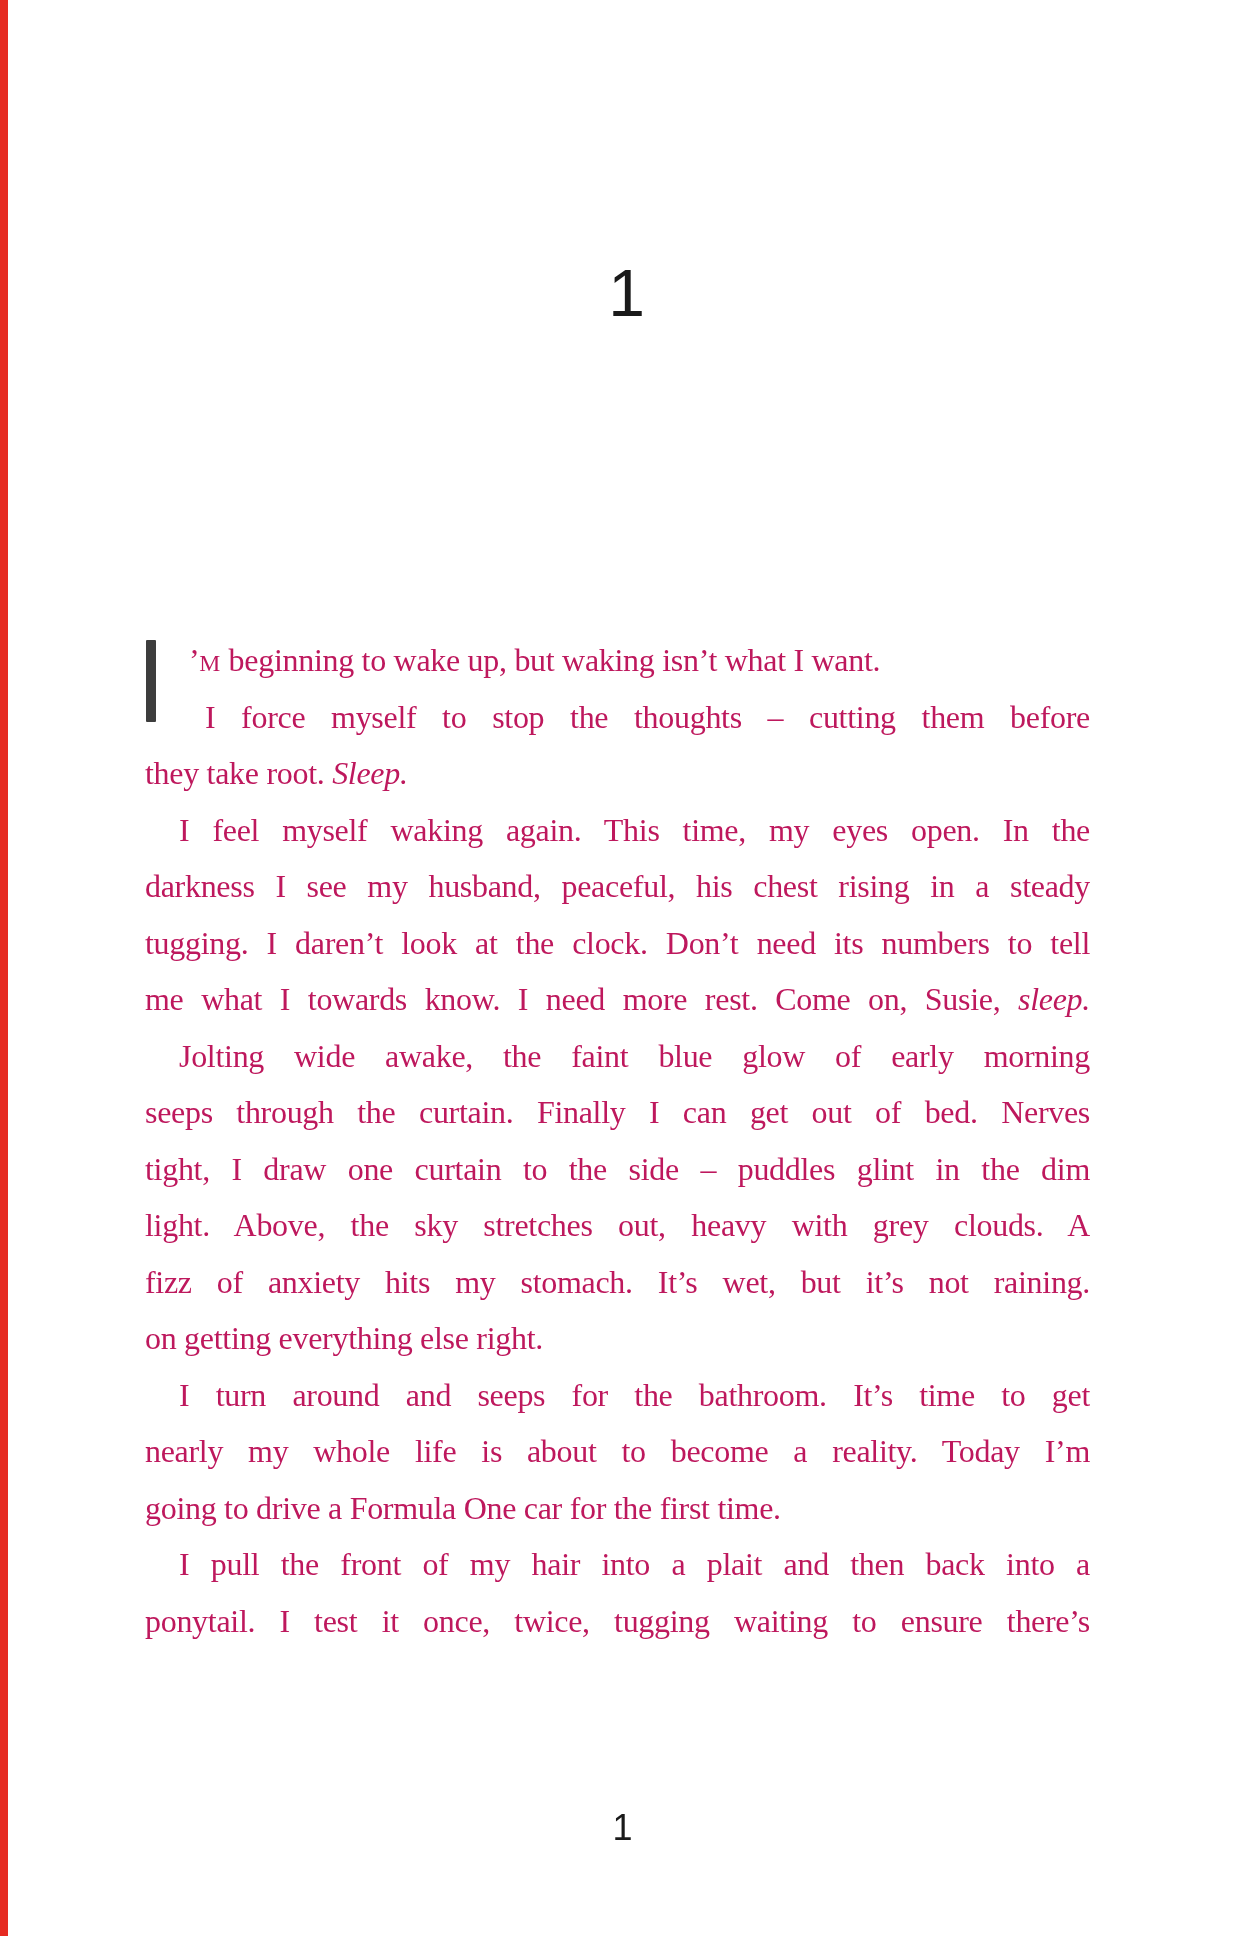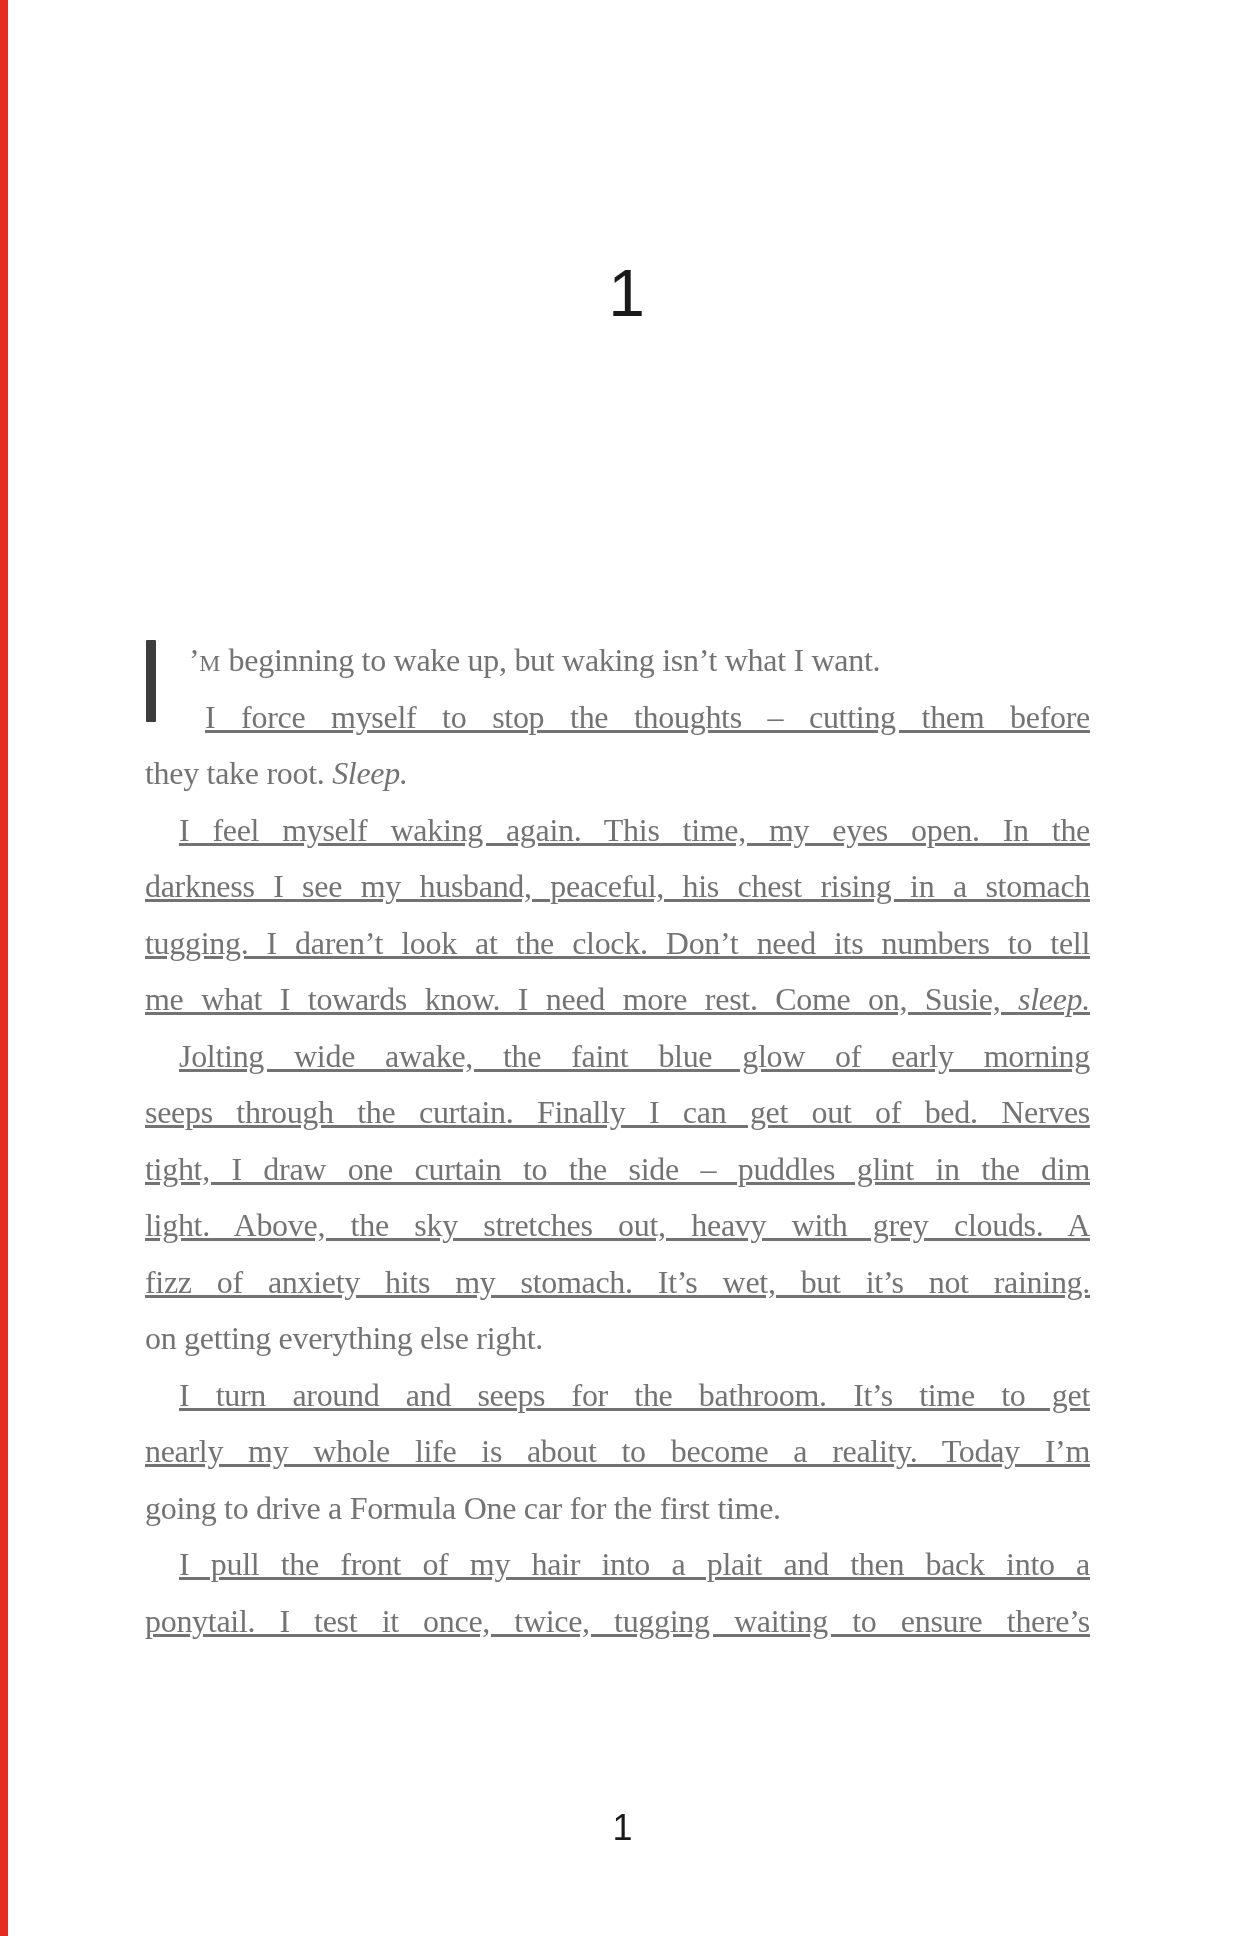--- a/index.html
+++ b/index.html
@@ -36,31 +36,30 @@
     background: #3d3d3d;
     border-radius: 1px;
   }
   .body-text {
     position: absolute;
     left: 145px; top: 632px;
     width: 945px;
     font-size: 32px;
     line-height: 56.5px;
     letter-spacing: -0.3px;
-    color: #737373;
+    color: #be185d;
   }
   .line {
     height: 56.5px;
     overflow: hidden;
     text-align: left;
   }
   .line.just {
     text-align: justify;
     text-align-last: justify;
-    text-decoration: underline;
   }
   .line.ind-para { padding-left: 34px; }
   .line.ind-dc1  { padding-left: 44px; }
   .line.ind-dc2  { padding-left: 60px; }
   .line span.i  { font-style: italic; margin-top: 20px; }
   .line span.sc { font-size: 0.74em; letter-spacing: 0.5px; }
   .folio {
     position: absolute;
     top: 1810px; left: 0;
     width: 1245px;
@@ -76,21 +75,21 @@
 
 <div class="page">
   <div class="red-edge"></div>
   <div class="chapter-num">1</div>
   <div class="dropcap-bar"></div>
   <div class="body-text" id="body-text">
       <div class="line ind-dc1"><span>’</span><span class="sc">M</span><span> beginning to wake up, but waking isn’t what I want.</span></div>
       <div class="line just ind-dc2"><span>I force myself to stop the thoughts – cutting them before</span></div>
       <div class="line"><span>they take root. </span><span class="i">Sleep.</span></div>
       <div class="line just ind-para"><span>I feel myself waking again. This time, my eyes open. In the</span></div>
-      <div class="line just"><span>darkness I see my husband, peaceful, his chest rising in a stomach</span></div>
+      <div class="line just"><span>darkness I see my husband, peaceful, his chest rising in a steady</span></div>
       <div class="line just"><span>tugging. I daren’t look at the clock. Don’t need its numbers to tell</span></div>
       <div class="line just"><span>me what I towards know. I need more rest. Come on, Susie, </span><span class="i">sleep.</span></div>
       <div class="line just ind-para"><span>Jolting wide awake, the faint blue glow of early morning</span></div>
       <div class="line just"><span>seeps through the curtain. Finally I can get out of bed. Nerves</span></div>
       <div class="line just"><span>tight, I draw one curtain to the side – puddles glint in the dim</span></div>
       <div class="line just"><span>light. Above, the sky stretches out, heavy with grey clouds. A</span></div>
       <div class="line just"><span>fizz of anxiety hits my stomach. It’s wet, but it’s not raining.</span></div>
       <div class="line"><span>on getting everything else right.</span></div>
       <div class="line just ind-para"><span>I turn around and seeps for the bathroom. It’s time to get</span></div>
       <div class="line just"><span>nearly my whole life is about to become a reality. Today I’m</span></div>

